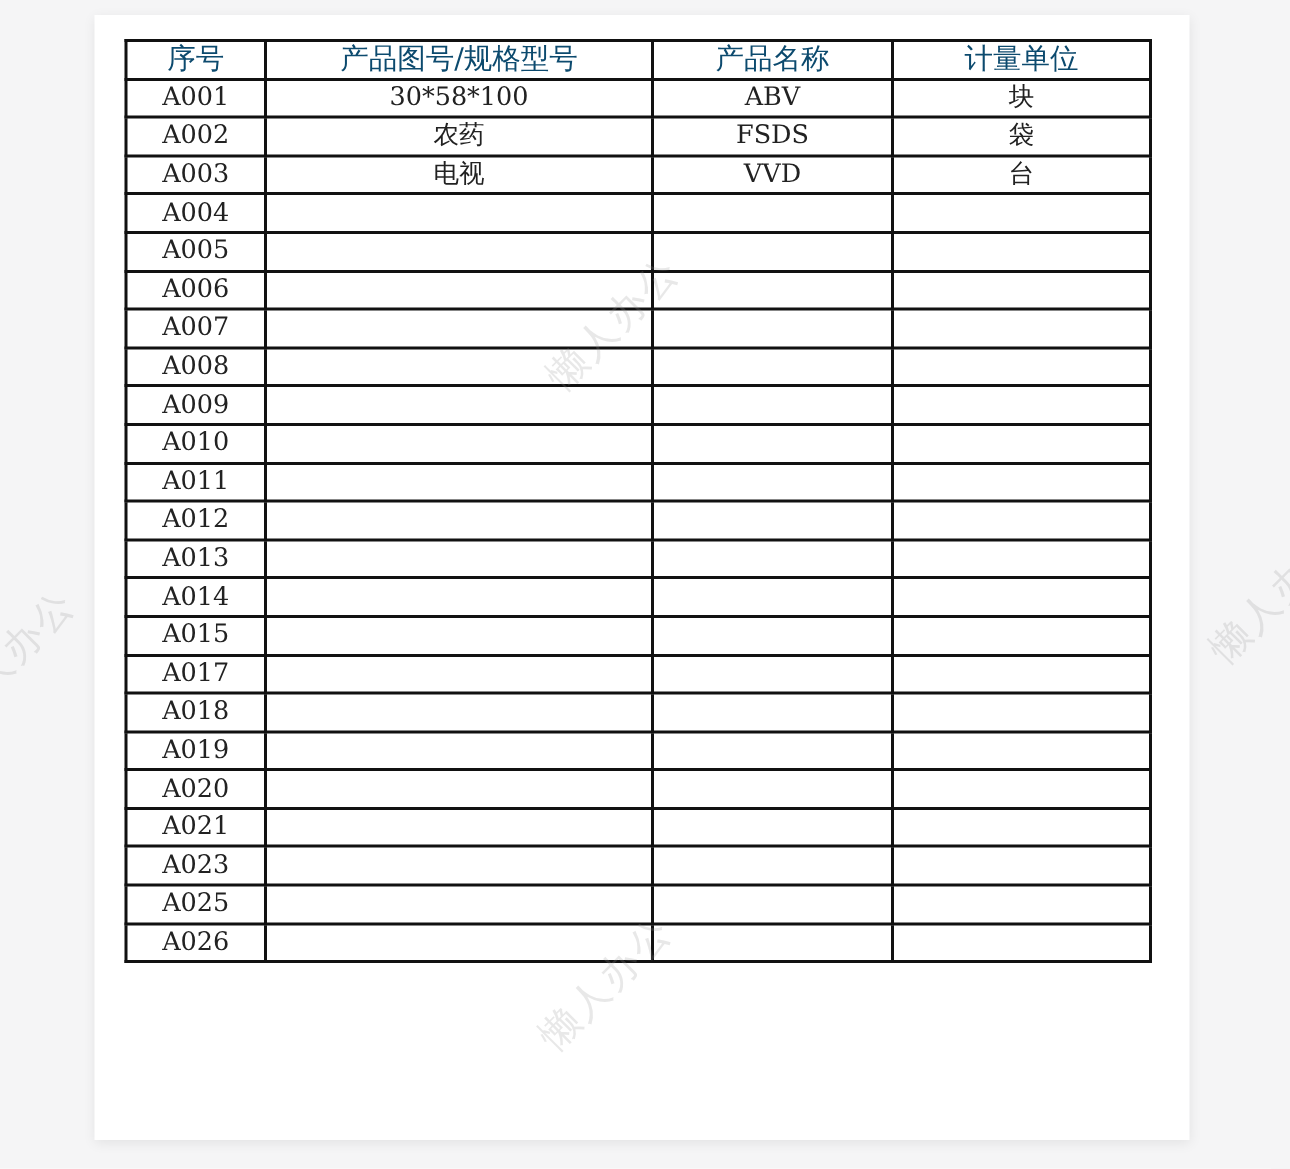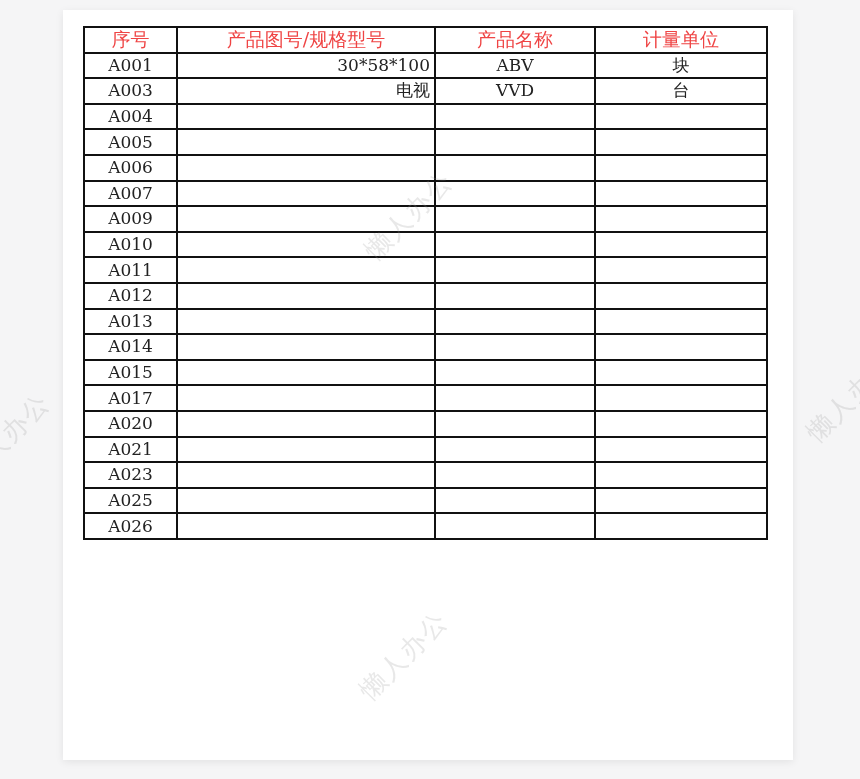--- a/index.html
+++ b/index.html
@@ -41,24 +41,24 @@
     font-size: 17px;
     font-weight: normal;
     color: #222222;
     white-space: nowrap;
     overflow: hidden;
     line-height: 23px;
   }
   table.sheet th {
     font-size: 19px;
     text-align: center;
-    color: #ef4444;
+    color: #0c4a6e;
   }
   td.center { text-align: center; }
-  td.left { text-align: right; margin-left: 25px; }
+  td.left { text-align: center; margin-left: 25px; }
   .watermark {
     position: absolute;
     font-size: 26px;
     color: rgba(150,150,150,0.22);
     transform: rotate(-45deg);
     white-space: nowrap;
     pointer-events: none;
     letter-spacing: 2px;
     font-family: "DejaVu Sans", sans-serif;
   }
@@ -83,20 +83,26 @@
       </tr>
     </thead>
     <tbody id="table-body">
         <tr>
           <td class="center">A001</td>
           <td class="left">30*58*100</td>
           <td class="center">ABV</td>
           <td class="center">块</td>
         </tr>
         <tr>
+          <td class="center">A002</td>
+          <td class="left">农药</td>
+          <td class="center">FSDS</td>
+          <td class="center">袋</td>
+        </tr>
+        <tr>
           <td class="center">A003</td>
           <td class="left">电视</td>
           <td class="center">VVD</td>
           <td class="center">台</td>
         </tr>
         <tr>
           <td class="center">A004</td>
           <td class="left"></td>
           <td class="center"></td>
           <td class="center"></td>
@@ -113,20 +119,26 @@
           <td class="center"></td>
           <td class="center"></td>
         </tr>
         <tr>
           <td class="center">A007</td>
           <td class="left"></td>
           <td class="center"></td>
           <td class="center"></td>
         </tr>
         <tr>
+          <td class="center">A008</td>
+          <td class="left"></td>
+          <td class="center"></td>
+          <td class="center"></td>
+        </tr>
+        <tr>
           <td class="center">A009</td>
           <td class="left"></td>
           <td class="center"></td>
           <td class="center"></td>
         </tr>
         <tr>
           <td class="center">A010</td>
           <td class="left"></td>
           <td class="center"></td>
           <td class="center"></td>
@@ -156,20 +168,32 @@
           <td class="center"></td>
         </tr>
         <tr>
           <td class="center">A015</td>
           <td class="left"></td>
           <td class="center"></td>
           <td class="center"></td>
         </tr>
         <tr>
           <td class="center">A017</td>
+          <td class="left"></td>
+          <td class="center"></td>
+          <td class="center"></td>
+        </tr>
+        <tr>
+          <td class="center">A018</td>
+          <td class="left"></td>
+          <td class="center"></td>
+          <td class="center"></td>
+        </tr>
+        <tr>
+          <td class="center">A019</td>
           <td class="left"></td>
           <td class="center"></td>
           <td class="center"></td>
         </tr>
         <tr>
           <td class="center">A020</td>
           <td class="left"></td>
           <td class="center"></td>
           <td class="center"></td>
         </tr>

